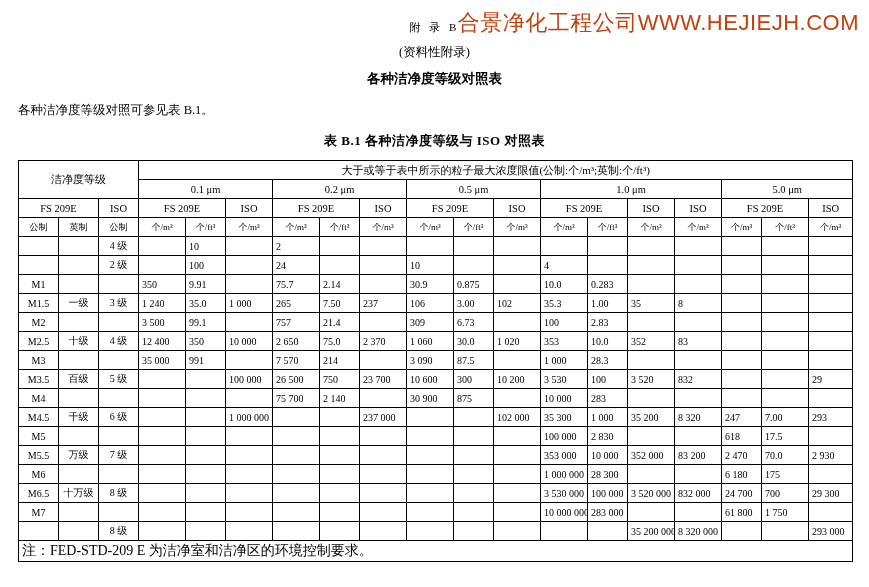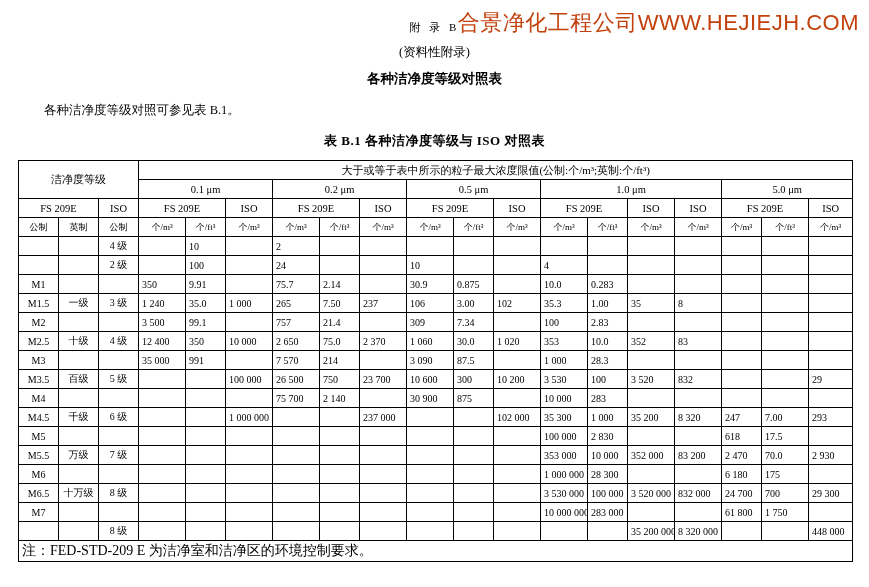--- a/index.html
+++ b/index.html
@@ -43,21 +43,20 @@
   }
   .appendix-name {
     text-align: center;
     font-size: 13.5px;
     font-weight: bold;
     margin-top: 9px;
   }
   .body-line {
     font-size: 12.5px;
     margin-top: 14px;
-    margin-left: 26px;
   }
   .table-caption {
     text-align: center;
     font-size: 13px;
     font-weight: bold;
     margin-top: 13px;
     margin-bottom: 10px;
     letter-spacing: 0.5px;
   }
   table.main {
@@ -266,21 +265,21 @@
         <td class="ctr">M2</td>
         <td class="ctr"></td>
         <td class="ctr"></td>
         <td class="data">3 500</td>
         <td class="data">99.1</td>
         <td class="data"></td>
         <td class="data">757</td>
         <td class="data">21.4</td>
         <td class="data"></td>
         <td class="data">309</td>
-        <td class="data">7.34</td>
+        <td class="data">6.73</td>
         <td class="data"></td>
         <td class="data">100</td>
         <td class="data">2.83</td>
         <td class="data"></td>
         <td class="data"></td>
         <td class="data"></td>
         <td class="data"></td>
         <td class="data"></td>
       </tr>
       <tr>
@@ -505,21 +504,21 @@
         <td class="data"></td>
         <td class="data"></td>
         <td class="data"></td>
         <td class="data"></td>
         <td class="data"></td>
         <td class="data"></td>
         <td class="data">35 200 000</td>
         <td class="data">8 320 000</td>
         <td class="data"></td>
         <td class="data"></td>
-        <td class="data">448 000</td>
+        <td class="data">293 000</td>
       </tr>
 
       <tr class="note-row">
         <td colspan="19">注：FED-STD-209 E 为洁净室和洁净区的环境控制要求。</td>
       </tr>
     </tbody>
   </table>
 
 </div>
 

